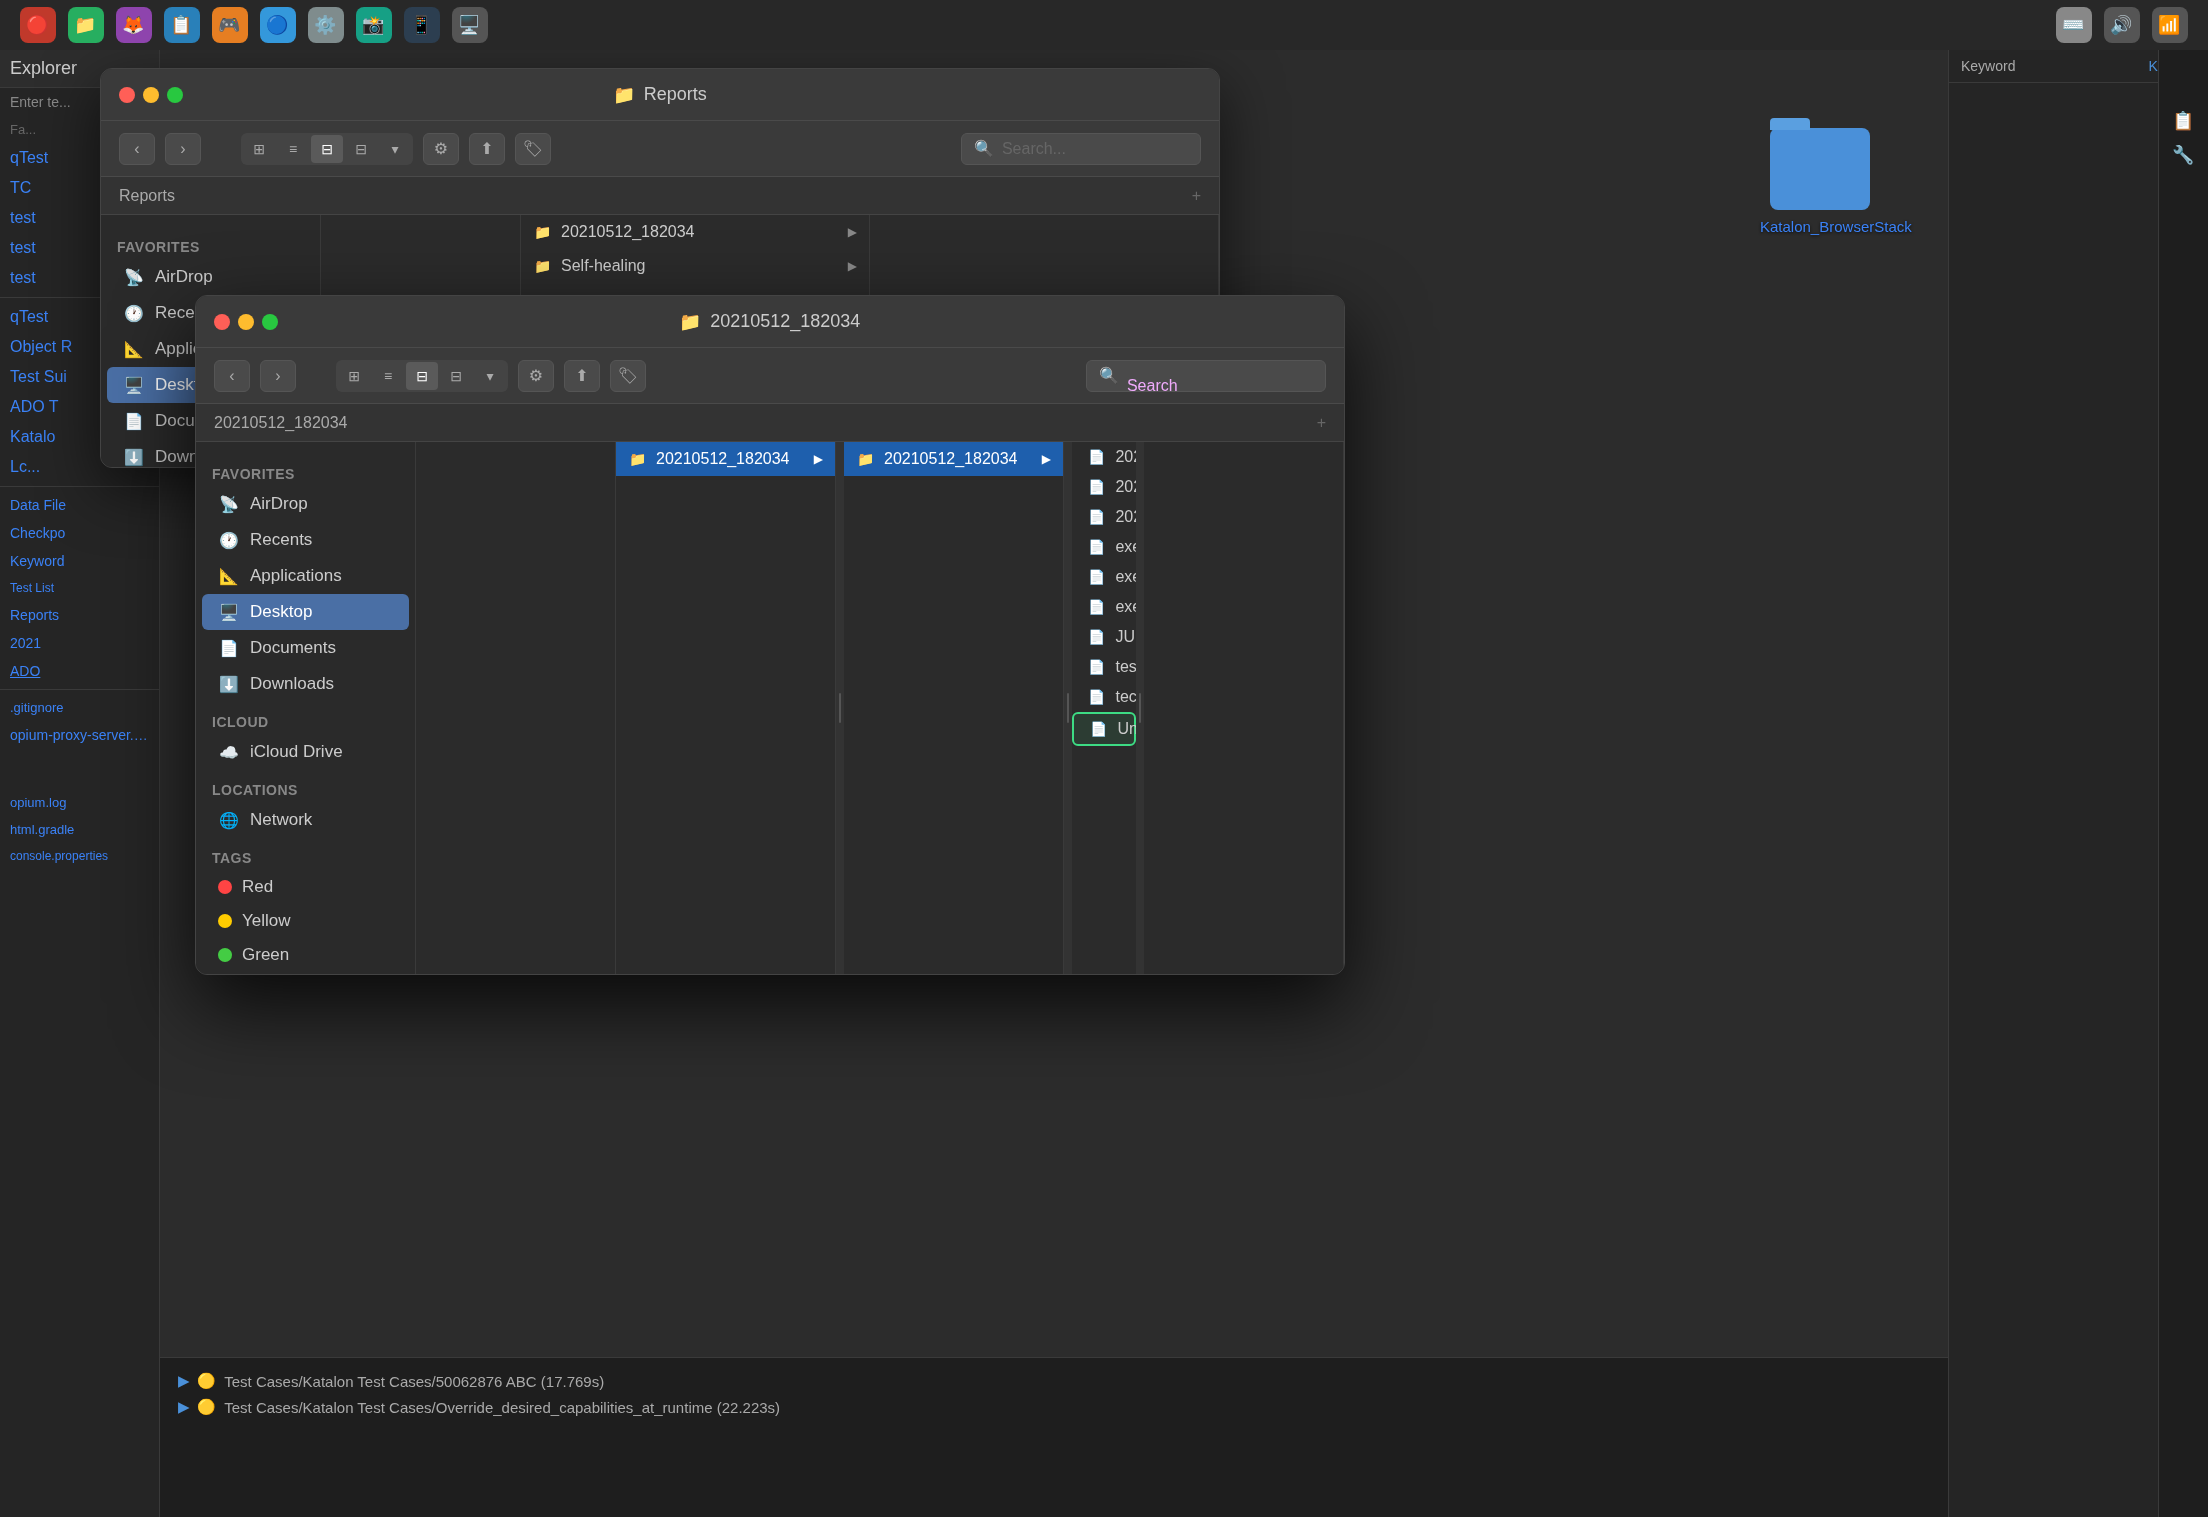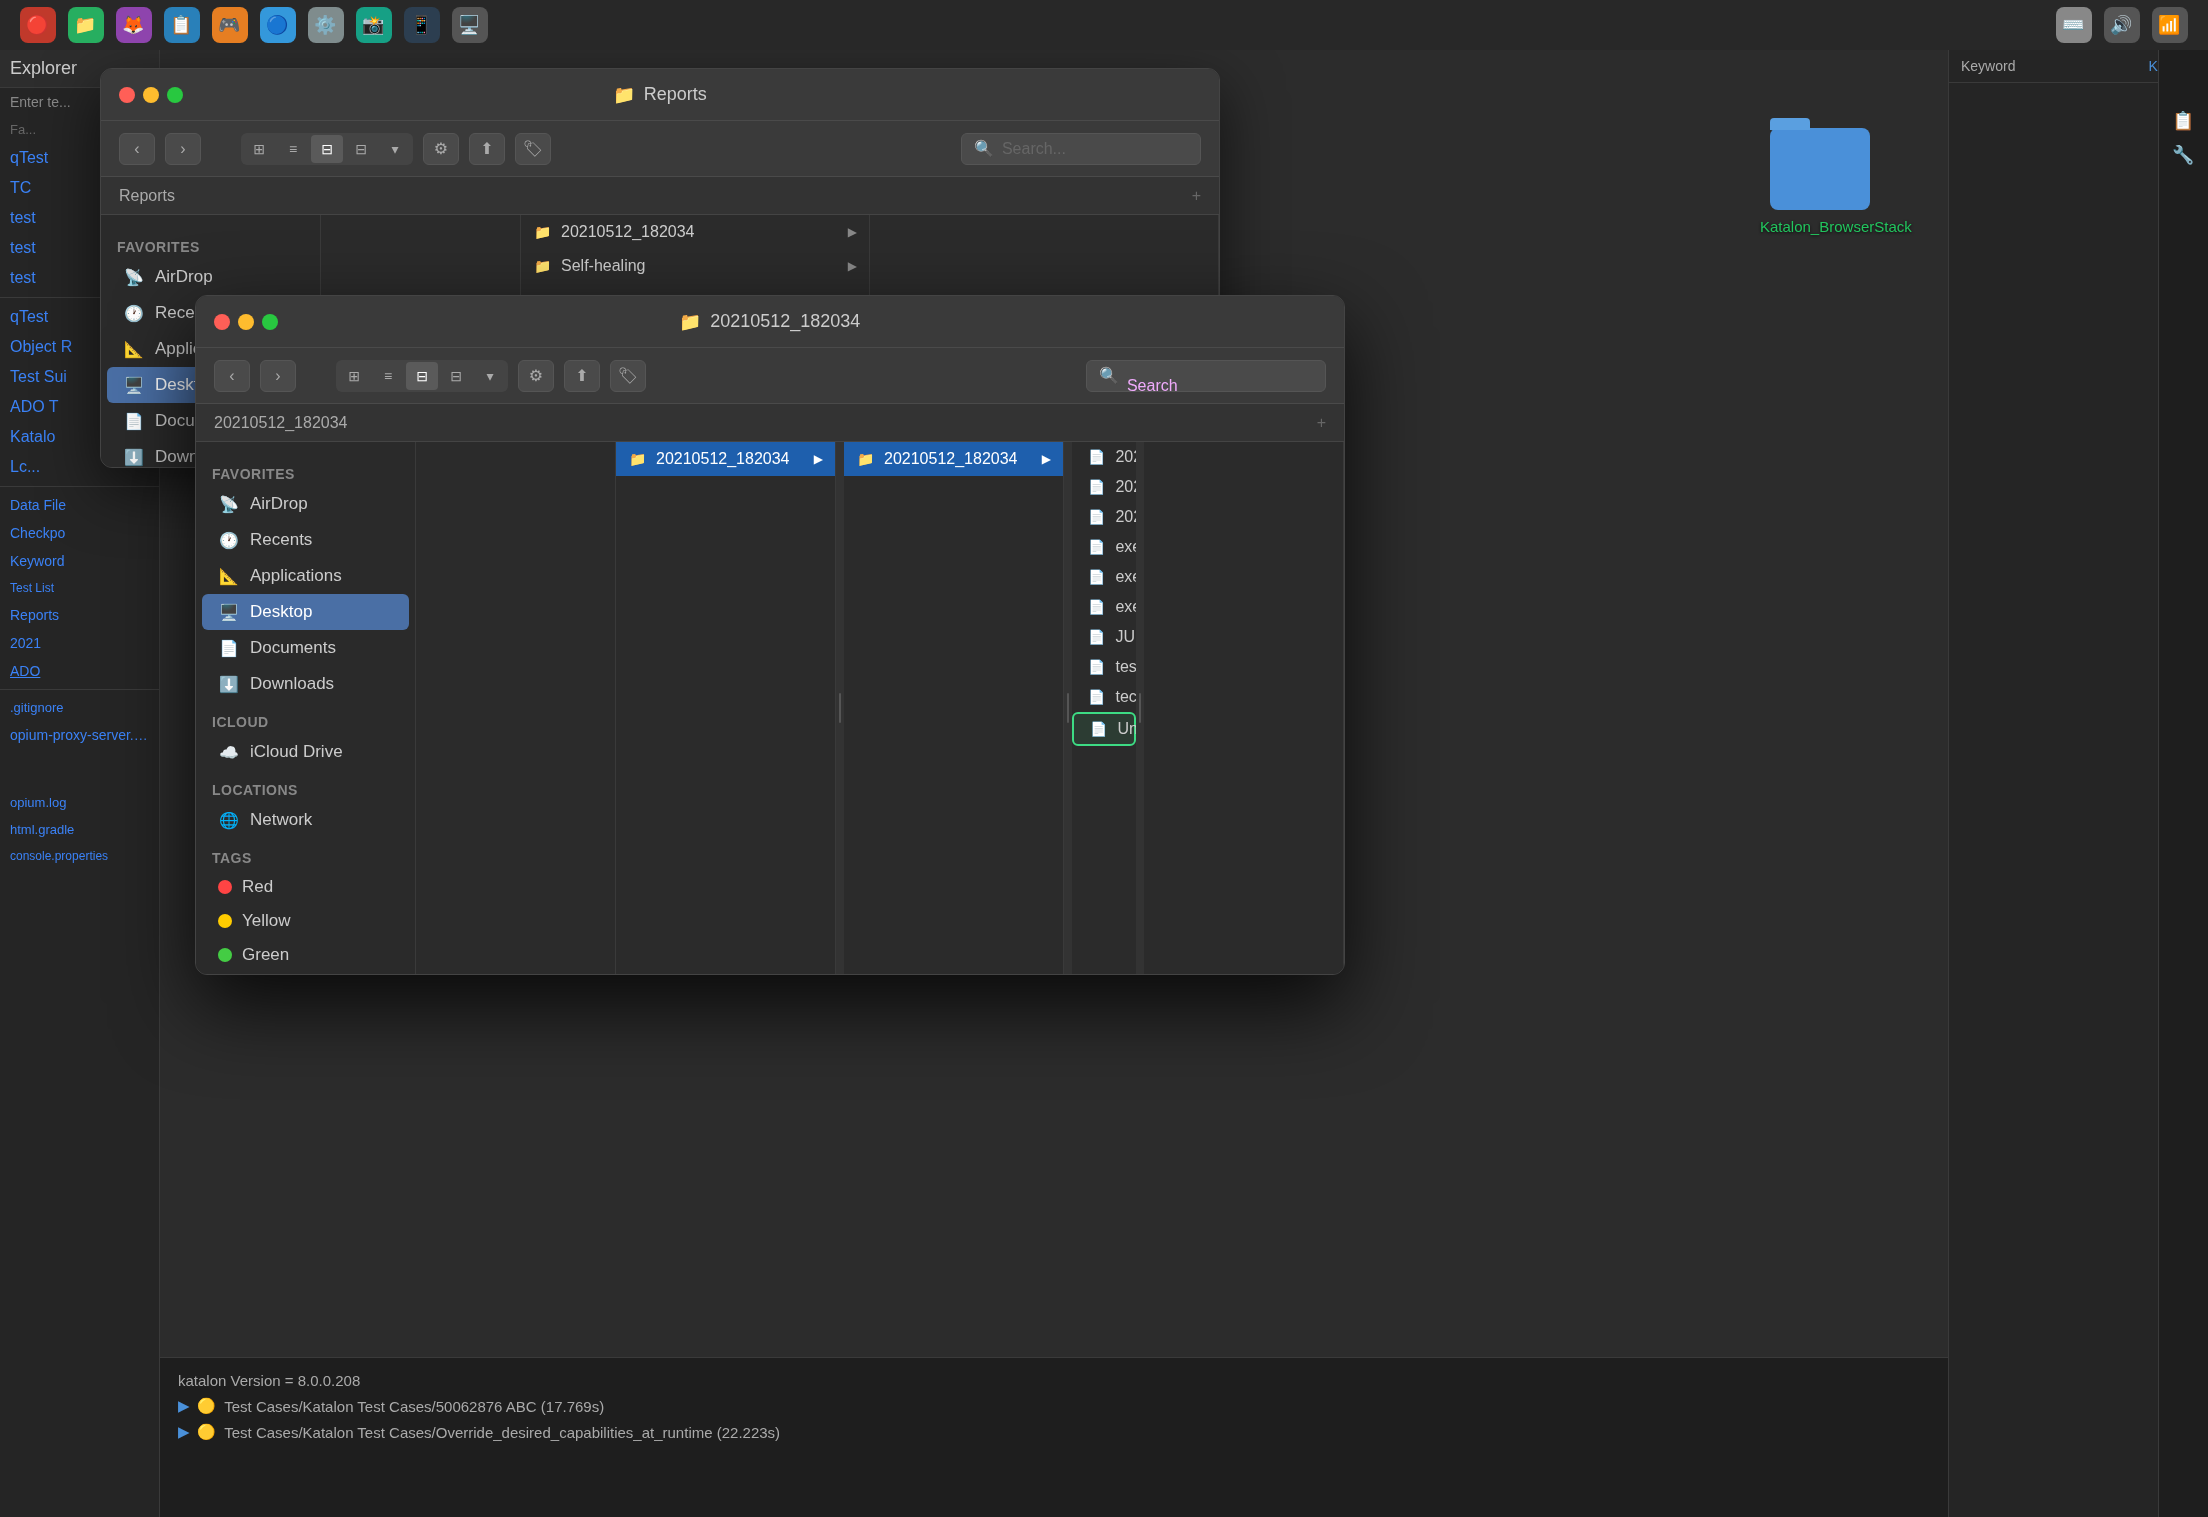--- a/index.html
+++ b/index.html
@@ -382,21 +382,21 @@
       top: -10px;
       left: 0;
       width: 40px;
       height: 12px;
       background: #5a9fe0;
       border-radius: 4px 4px 0 0;
     }
 
     .desktop-icon-label {
       font-size: 15px;
-      color: #22c55e;
+      color: #3b82f6;
       text-align: center;
       text-shadow: 0 1px 3px rgba(0,0,0,0.8);
       max-width: 120px;
     }
 
     
     .bottom-panel {
       position: absolute;
       bottom: 0;
       left: 160px;
@@ -788,23 +788,20 @@
     </div>
 
     <div style="position:absolute; top:0; right:0; width:50px; height:100%; background:#1e1e1e; border-left:1px solid #3a3a3a; display:flex; flex-direction:column; align-items:center; padding-top:60px; gap:12px;">
       <div style="color:#4a90d9; font-size:18px; cursor:pointer;">📋</div>
       <div style="color:#888; font-size:18px; cursor:pointer;">🔧</div>
     </div>
   </div>
 
   <div class="bottom-panel">
     <div class="bottom-panel-row">
-      <span>katalon Version = 8.0.0.208</span>
-    </div>
-    <div class="bottom-panel-row">
       <span class="arrow">▶</span>
       <span style="color:#4a90d9;">🟡</span>
       <span>Test Cases/Katalon Test Cases/50062876 ABC (17.769s)</span>
     </div>
     <div class="bottom-panel-row">
       <span class="arrow">▶</span>
       <span style="color:#4a90d9;">🟡</span>
       <span>Test Cases/Katalon Test Cases/Override_desired_capabilities_at_runtime (22.223s)</span>
     </div>
   </div>

